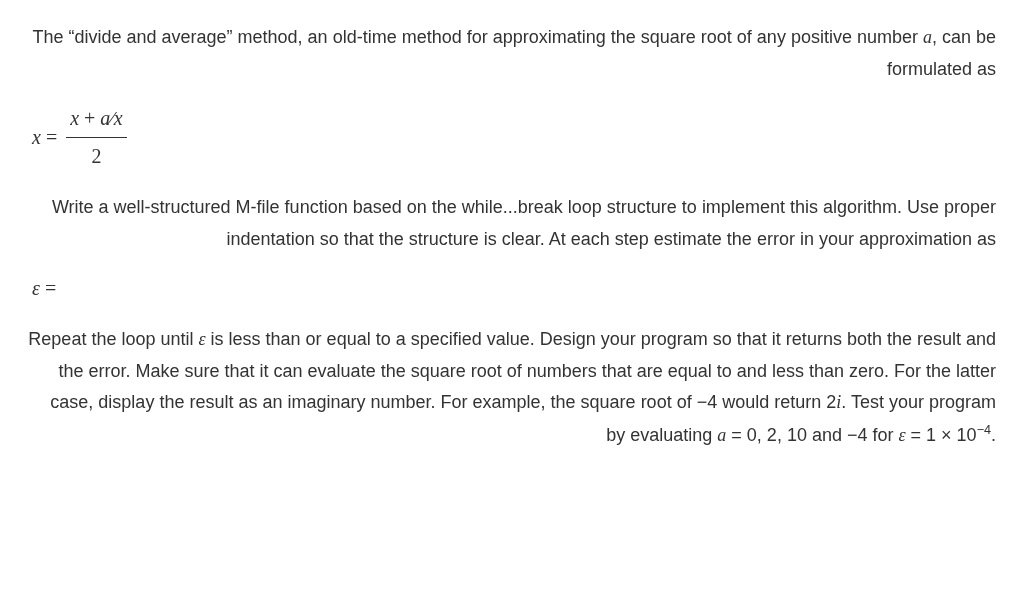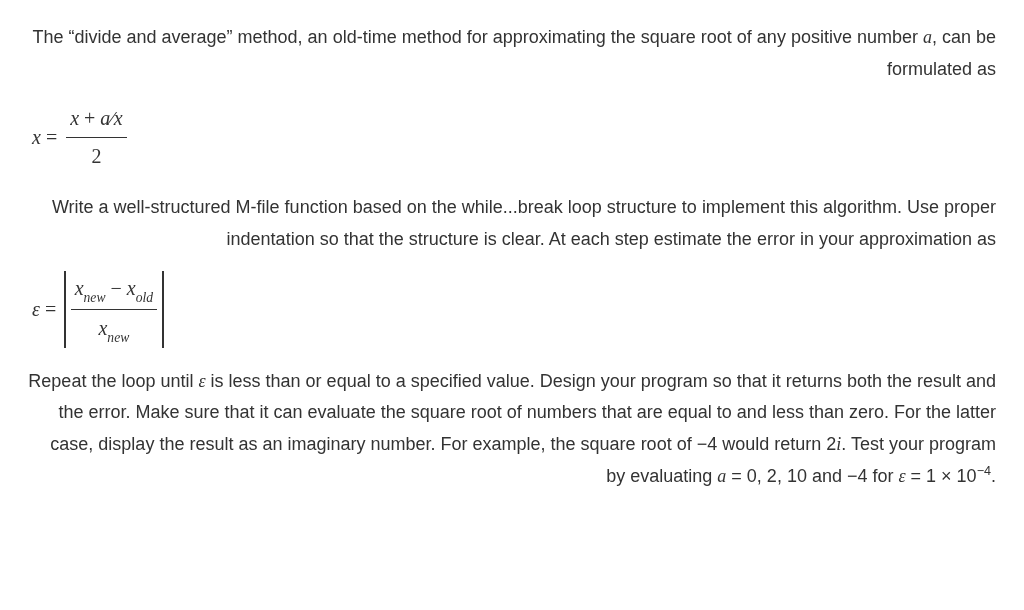--- a/index.html
+++ b/index.html
@@ -94,29 +94,17 @@
     <span class="den upright">2</span>
   </span>
 </div>
 
 <p class="paragraph">Write a well-structured M-file function based on the while...break loop structure to implement this algorithm. Use proper indentation so that the structure is clear. At each step estimate the error in your approximation as</p>
 
 <div class="equation">
   <span class="eq-left">
     <span>ε</span><span class="upright"> = </span>
   </span>
-  <span class="abs-wrap">
-    <span class="abs-bar"></span>
-    <span class="fraction">
-      <span class="num">
-        <span>x</span><span class="sub">new</span><span class="upright"> − </span><span>x</span><span class="sub">old</span>
-      </span>
-      <span class="den">
-        <span>x</span><span class="sub">new</span>
-      </span>
-    </span>
-    <span class="abs-bar"></span>
-  </span>
 </div>
 
 <p class="paragraph">
   <span>Repeat the loop until </span><span class="italic">ε</span><span> is less than or equal to a specified value. Design your program so that it returns both the result and the error. Make sure that it can evaluate the square root of numbers that are equal to and less than zero. For the latter case, display the result as an imaginary number. For example, the square root of −4 would return 2</span><span class="italic">i</span><span>. Test your program by evaluating </span><span class="italic">a</span><span> = 0, 2, 10 and −4 for </span><span class="italic">ε</span><span> = 1 × 10</span><span class="sup">−4</span><span>.</span>
 </p>
 
 </body></html>

